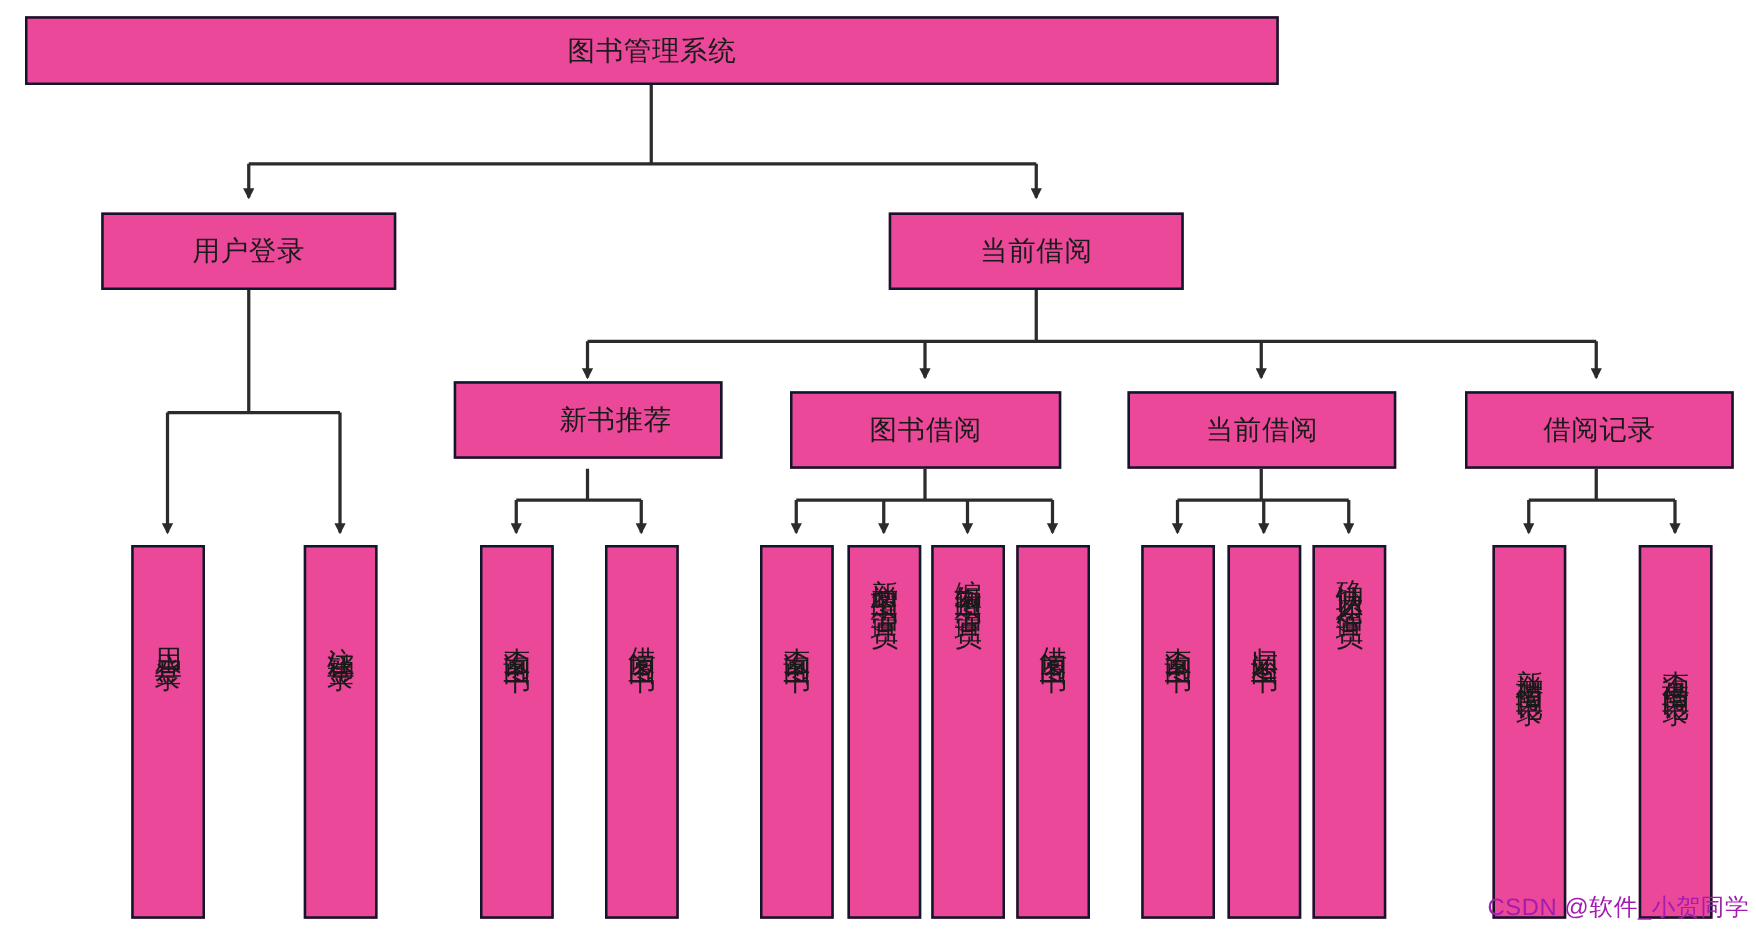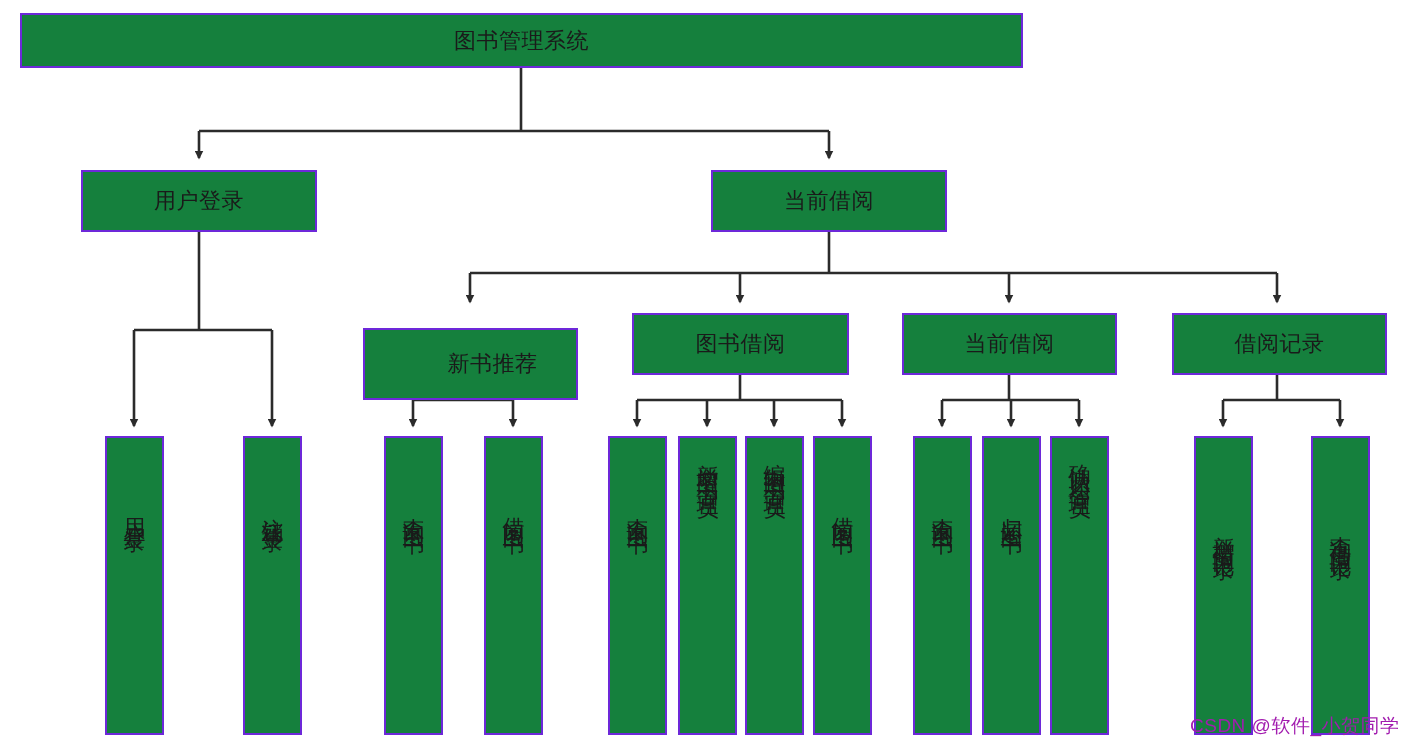--- a/index.html
+++ b/index.html
@@ -23,22 +23,22 @@
     position: absolute;
     top: 0;
     left: 0;
     width: 1405px;
     height: 747px;
     display: block;
   }
   .node-box {
     position: absolute;
     box-sizing: border-box;
-    background: #15803d;
-    border: 2px solid #6d28d9;
+    background: #ec4899;
+    border: 2px solid #0f172a;
     display: flex;
     align-items: center;
     justify-content: center;
     overflow: hidden;
   }
   .node-label-h {
     font-size: 22px;
     color: #1a1a1a;
     letter-spacing: 0.5px;
     white-space: nowrap;
@@ -144,21 +144,21 @@
   </div>
 
   <div class="node-box" style="left:81px; top:170px; width:236px; height:62px;">
     <span class="node-label-h">用户登录</span>
   </div>
 
   <div class="node-box" style="left:711px; top:170px; width:236px; height:62px;">
     <span class="node-label-h">当前借阅</span>
   </div>
 
-  <div class="node-box" style="left:363px; top:328px; width:215px; height:72px;padding-left:44px;">
+  <div class="node-box" style="left:363px; top:305px; width:215px; height:62px;padding-left:44px;">
     <span class="node-label-h">新书推荐</span>
   </div>
 
   <div class="node-box" style="left:632px; top:313px; width:217px; height:62px;">
     <span class="node-label-h">图书借阅</span>
   </div>
 
   <div class="node-box" style="left:902px; top:313px; width:215px; height:62px;">
     <span class="node-label-h">当前借阅</span>
   </div>

